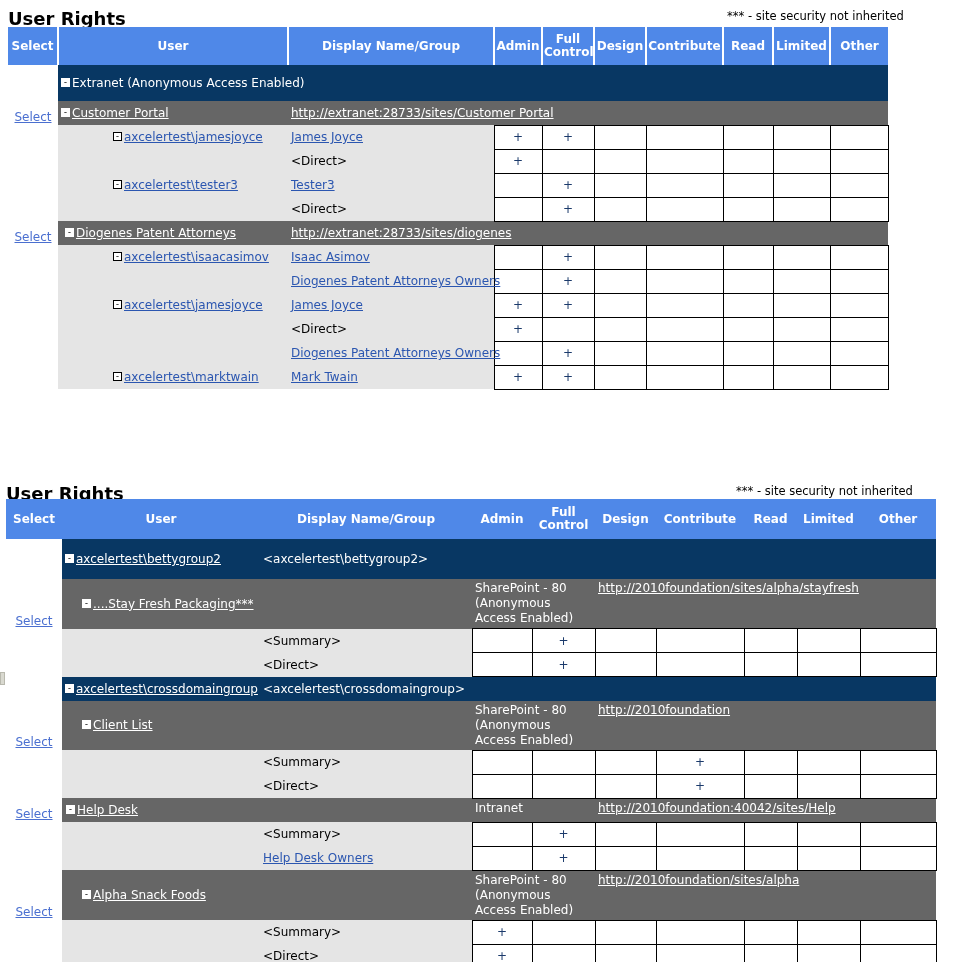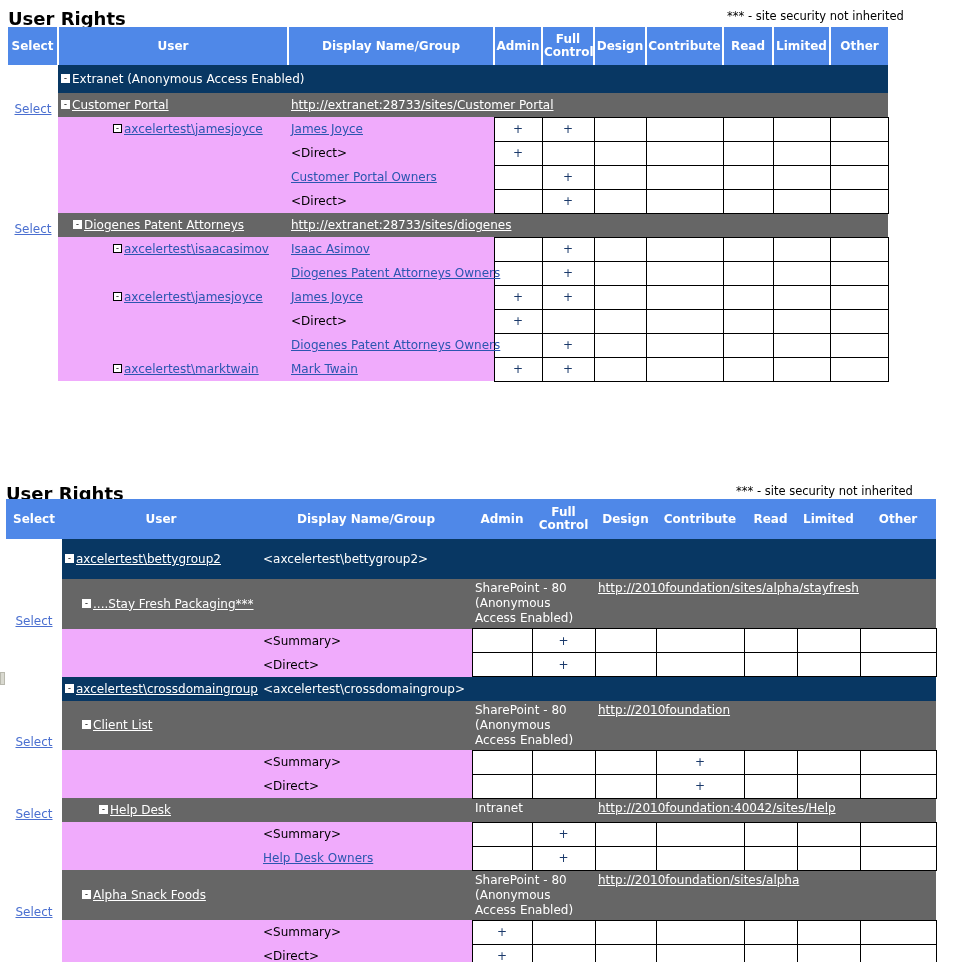--- a/index.html
+++ b/index.html
@@ -27,21 +27,21 @@
     background:#4f88e8;color:#ffffff;font-weight:bold;text-align:center;
     vertical-align:middle;line-height:13px;padding:0 1px;
   }
   .t1 .hdr td{border-left:2px solid #ffffff;border-right:2px solid #ffffff;}
   .t1 .hdr td:first-child{border-left:none;}
   .t1 .hdr td:last-child{border-right:none;}
 
   
   td.navy{background:#083763;color:#ffffff;}
   td.gray{background:#666666;color:#ffffff;}
-  td.plain{background:#f0abfc;}
+  td.plain{background:#e5e5e5;}
 
   
   .cellpad{padding:2px 3px;}
   a.lnk{color:#2b56b0;text-decoration:underline;cursor:pointer;}
   .onband a.lnk{color:#ffffff;text-decoration:underline;}
   .onband{color:#ffffff;}
   .selectcell{
     text-align:center;vertical-align:bottom;background:#ffffff;
     font-size:12px;
   }
@@ -106,21 +106,21 @@
           <td>User</td>
           <td>Display Name/Group</td>
           <td>Admin</td>
           <td>Full Control</td>
           <td>Design</td>
           <td>Contribute</td>
           <td>Read</td>
           <td>Limited</td>
           <td>Other</td>
         </tr>
-        <tr style="height: 28px;">
+        <tr style="height: 36px;">
           <td class="selectcell"></td>
           <td class="cellpad usercell navy onband" style="padding-left: 3px;"><span class="exp">-</span><span>Extranet (Anonymous Access Enabled)</span></td>
           <td class="cellpad dispcell navy onband" colspan="8" style="padding-left: 3px;"></td>
         </tr>
         <tr style="height: 24px;">
           <td class="selectcell"><a>Select</a></td>
           <td class="cellpad usercell gray onband" style="padding-left: 3px;"><span class="exp">-</span><a class="lnk">Customer Portal</a></td>
           <td class="cellpad dispcell gray onband" colspan="8" style="text-align: left; padding-left: 3px;"><a class="lnk">http://extranet:28733/sites/Customer Portal</a></td>
         </tr>
         <tr style="height: 24px;">
@@ -142,45 +142,45 @@
           <td class="pc">+</td>
           <td class="pc empty"></td>
           <td class="pc empty"></td>
           <td class="pc empty"></td>
           <td class="pc empty"></td>
           <td class="pc empty"></td>
           <td class="pc empty"></td>
         </tr>
         <tr style="height: 24px;">
           <td class="selectcell"></td>
+          <td class="cellpad usercell plain" style="padding-left: 55px;"><span class="exp dark">-</span><a class="lnk">axcelertest\tester3</a></td>
+          <td class="cellpad dispcell plain" style="text-align: left; padding-left: 3px;"><a class="lnk">Tester3</a></td>
+          <td class="pc empty"></td>
+          <td class="pc">+</td>
+          <td class="pc empty"></td>
+          <td class="pc empty"></td>
+          <td class="pc empty"></td>
+          <td class="pc empty"></td>
+          <td class="pc empty"></td>
+        </tr>
+        <tr style="height: 24px;">
+          <td class="selectcell"></td>
           <td class="cellpad usercell plain" style="padding-left: 55px;"></td>
-          <td class="cellpad dispcell plain" style="text-align: left; padding-left: 3px;"><a class="lnk">Customer Portal Owners</a></td>
-          <td class="pc empty"></td>
-          <td class="pc">+</td>
-          <td class="pc empty"></td>
-          <td class="pc empty"></td>
-          <td class="pc empty"></td>
-          <td class="pc empty"></td>
-          <td class="pc empty"></td>
-        </tr>
-        <tr style="height: 24px;">
-          <td class="selectcell"></td>
-          <td class="cellpad usercell plain" style="padding-left: 55px;"></td>
-          <td class="cellpad dispcell plain" style="text-align: left; padding-left: 3px;"><span>&lt;Direct&gt;</span></td>
-          <td class="pc empty"></td>
-          <td class="pc">+</td>
-          <td class="pc empty"></td>
-          <td class="pc empty"></td>
-          <td class="pc empty"></td>
-          <td class="pc empty"></td>
-          <td class="pc empty"></td>
-        </tr>
-        <tr style="height: 24px;">
-          <td class="selectcell"><a>Select</a></td>
-          <td class="cellpad usercell gray onband" style="padding-left: 15px;"><span class="exp">-</span><a class="lnk">Diogenes Patent Attorneys</a></td>
+          <td class="cellpad dispcell plain" style="text-align: left; padding-left: 3px;"><span>&lt;Direct&gt;</span></td>
+          <td class="pc empty"></td>
+          <td class="pc">+</td>
+          <td class="pc empty"></td>
+          <td class="pc empty"></td>
+          <td class="pc empty"></td>
+          <td class="pc empty"></td>
+          <td class="pc empty"></td>
+        </tr>
+        <tr style="height: 24px;">
+          <td class="selectcell"><a>Select</a></td>
+          <td class="cellpad usercell gray onband" style="padding-left: 7px;"><span class="exp">-</span><a class="lnk">Diogenes Patent Attorneys</a></td>
           <td class="cellpad dispcell gray onband" colspan="8" style="text-align: left; padding-left: 3px;"><a class="lnk">http://extranet:28733/sites/diogenes</a></td>
         </tr>
         <tr style="height: 24px;">
           <td class="selectcell"></td>
           <td class="cellpad usercell plain" style="padding-left: 55px;"><span class="exp dark">-</span><a class="lnk">axcelertest\isaacasimov</a></td>
           <td class="cellpad dispcell plain" style="text-align: left; padding-left: 3px;"><a class="lnk">Isaac Asimov</a></td>
           <td class="pc empty"></td>
           <td class="pc">+</td>
           <td class="pc empty"></td>
           <td class="pc empty"></td>
@@ -353,21 +353,21 @@
           <td class="pc empty"></td>
           <td class="pc empty"></td>
           <td class="pc empty"></td>
           <td class="pc">+</td>
           <td class="pc empty"></td>
           <td class="pc empty"></td>
           <td class="pc empty"></td>
         </tr>
         <tr style="height: 24px;">
           <td class="selectcell"><a>Select</a></td>
-          <td class="cellpad usercell gray onband" style="padding-left: 37px;"><span class="exp">-</span><a class="lnk">Help Desk</a></td>
+          <td class="cellpad usercell gray onband" style="padding-left: 4px;"><span class="exp">-</span><a class="lnk">Help Desk</a></td>
           <td class="cellpad dispcell gray onband"></td>
           <td colspan="2" class="cellpad wrapcell gray onband" style="vertical-align: top;">Intranet</td>
           <td colspan="5" class="cellpad gray onband" style="vertical-align: top;"><a class="lnk">http://2010foundation:40042/sites/Help</a></td>
         </tr>
         <tr style="height: 24px;">
           <td class="selectcell"></td>
           <td class="cellpad usercell plain" style="padding-left: 3px;"></td>
           <td class="cellpad dispcell plain" style="text-align: left; padding-left: 3px;"><span>&lt;Summary&gt;</span></td>
           <td class="pc empty"></td>
           <td class="pc">+</td>

